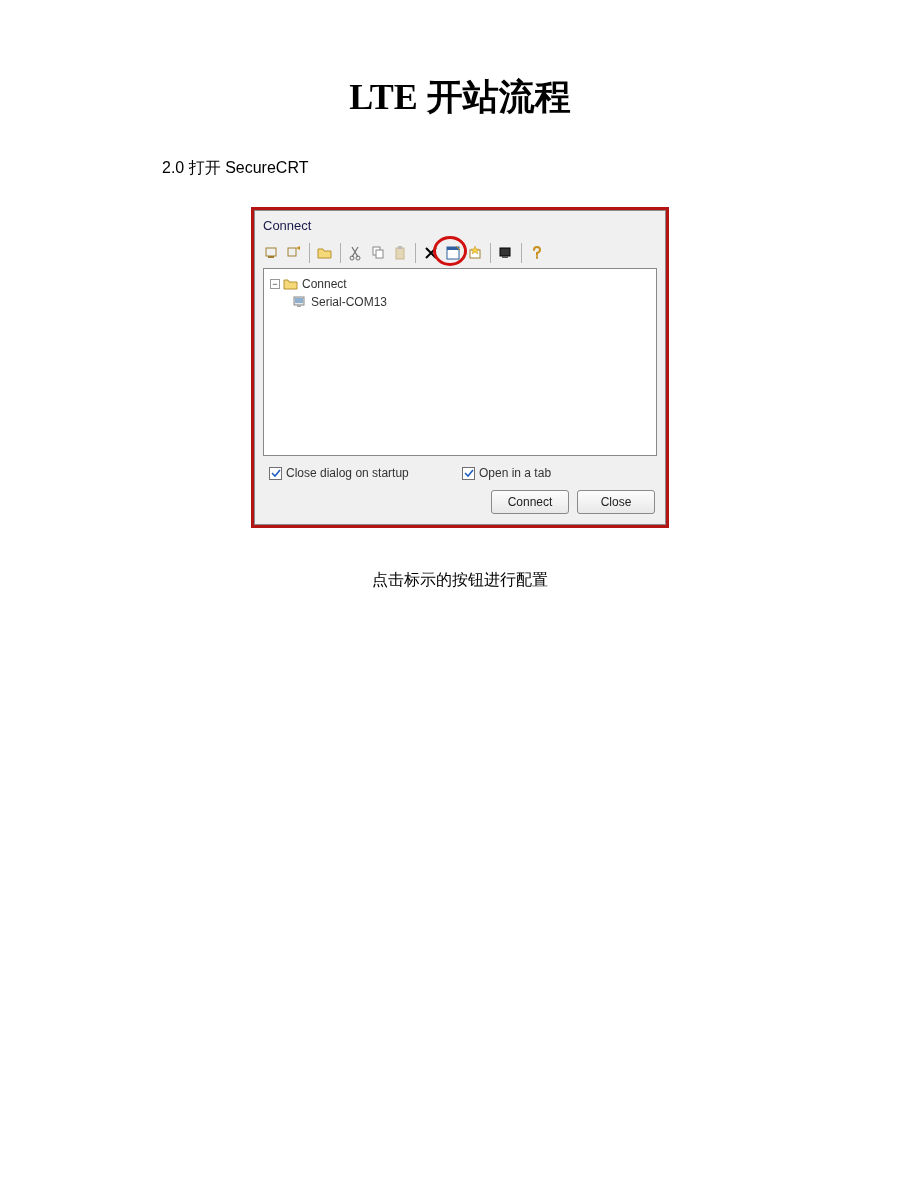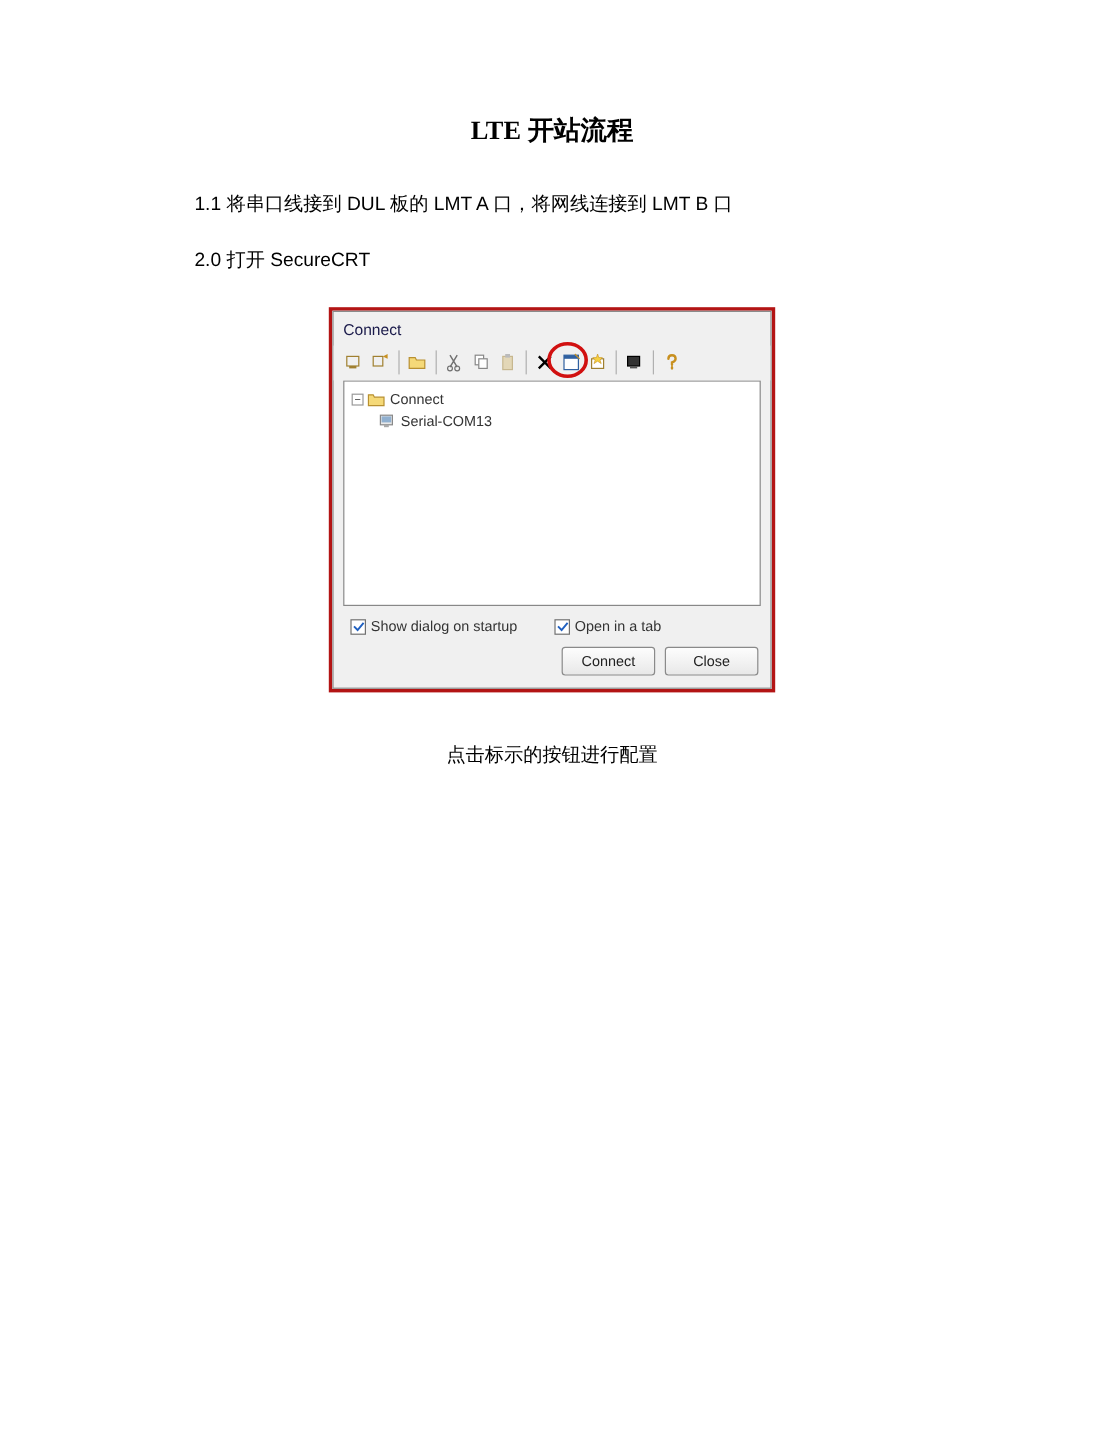--- a/index.html
+++ b/index.html
@@ -6,23 +6,23 @@
     body {
       width: 920px;
       height: 1191px;
       background: #ffffff;
       font-family: "Microsoft YaHei", Arial, sans-serif;
       color: #000000;
       position: relative;
     }
     .page-title {
       text-align: center;
-      font-size: 22px;
+      font-size: 36px;
       font-weight: bold;
-      padding-top: 94px;
+      padding-top: 73px;
       font-family: "SimSun", "宋体", serif;
     }
     .section {
       margin-top: 36px;
       padding-left: 46px;
     }
     .section-heading {
       font-size: 16px;
       font-family: "SimSun", "宋体", "Microsoft YaHei", sans-serif;
     }
@@ -32,21 +32,21 @@
       margin-top: 26px;
       font-family: "Microsoft YaHei", Arial, sans-serif;
     }
     .screenshot-wrapper {
       margin-top: 28px;
       display: flex;
       justify-content: center;
     }
     .dialog-outer {
       border: 3px solid #b31414;
-      width: 372px;
+      width: 418px;
     }
     .dialog-inner {
       background: #f0f0f0;
       border: 1px solid #8a8a8a;
     }
     .dialog-title {
       font-size: 13px;
       color: #1a1a4a;
       padding: 7px 8px 6px 8px;
       font-family: "Segoe UI", Tahoma, sans-serif;
@@ -159,21 +159,20 @@
       border-radius: 50%;
       pointer-events: none;
     }
   </style>
 </head>
 <body>
 
 <h1 class="page-title">LTE 开站流程</h1>
 
 <div class="section">
-  <div class="sub-item">1.1 将串口线接到 DUL 板的 LMT A 口，将网线连接到 LMT B 口</div>
   <div class="sub-item">2.0 打开 SecureCRT</div>
 </div>
 
 <div class="screenshot-wrapper">
   <div class="dialog-outer">
     <div class="dialog-inner">
       <div class="dialog-title">Connect</div>
 
       <div class="toolbar">
         <div class="toolbar-btn">
@@ -267,21 +266,21 @@
         </div>
       </div>
 
       <div class="footer-row">
         <label class="chk-wrap">
           <span class="chk-box">
             <svg viewBox="0 0 10 10">
                 <path d="M1 5 L4 8 L9 2" stroke="#2060c0" stroke-width="1.6" fill="none"></path>
               </svg>
           </span>
-          <span>Show dialog on startup</span>
+          <span>Close dialog on startup</span>
         </label>
         <label class="chk-wrap" style="flex:1">
           <span class="chk-box">
             <svg viewBox="0 0 10 10">
                 <path d="M1 5 L4 8 L9 2" stroke="#2060c0" stroke-width="1.6" fill="none"></path>
               </svg>
           </span>
           <span>Open in a tab</span>
         </label>
       </div>

